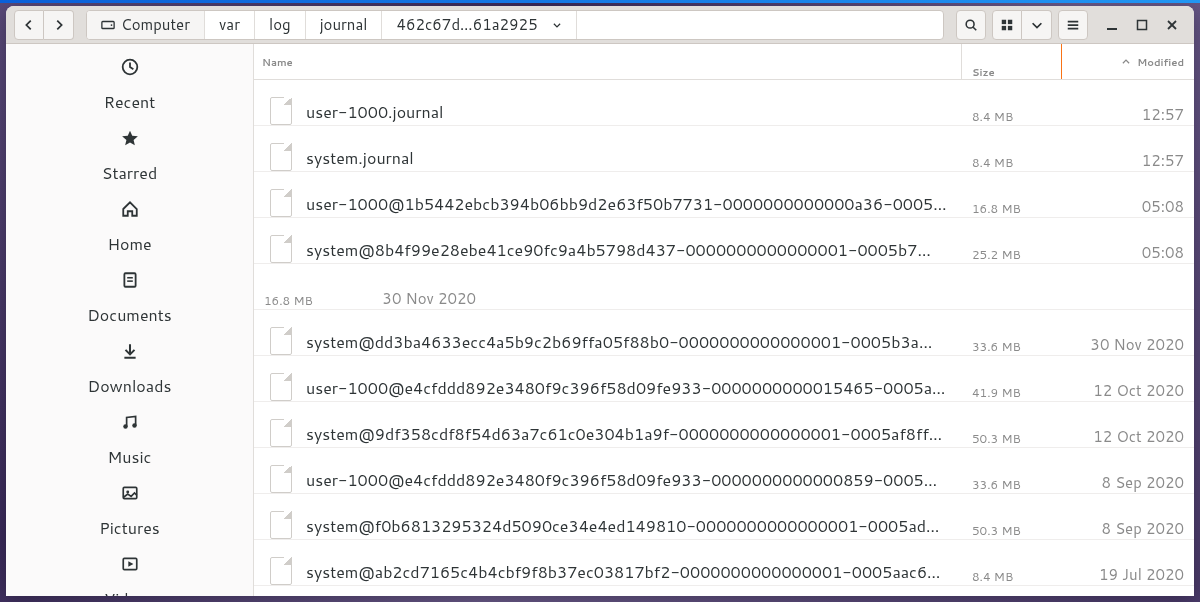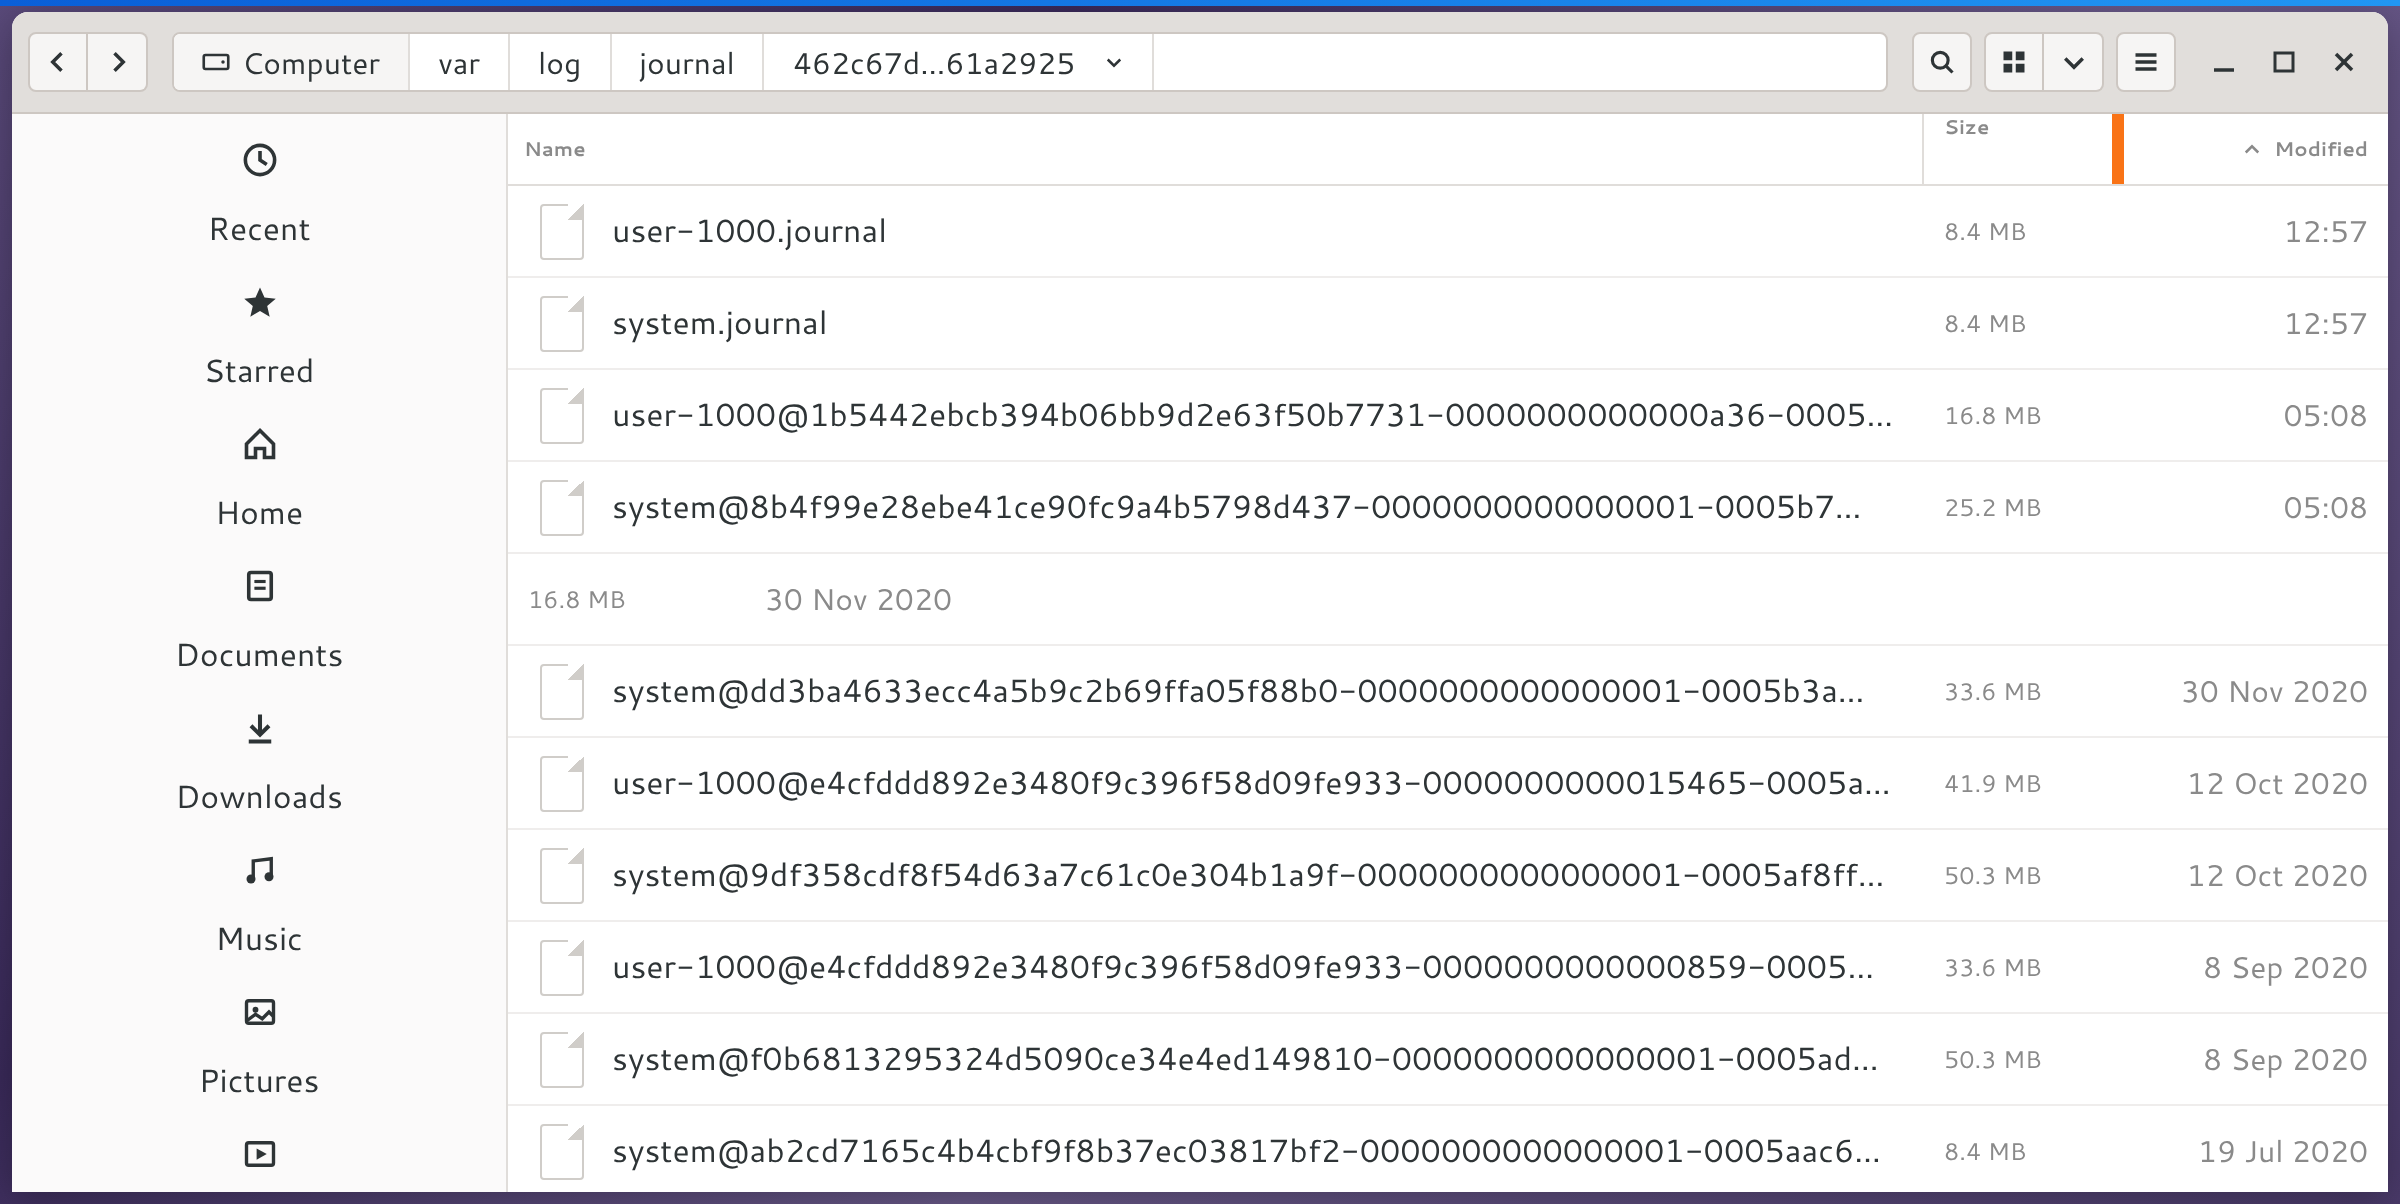--- a/index.html
+++ b/index.html
@@ -1,20 +1,20 @@
 <!DOCTYPE html>
 <html><head>
 <meta charset="utf-8">
 <style>
   * { box-sizing: border-box; margin: 0; padding: 0; }
   html, body { width: 1200px; height: 602px; overflow: hidden; font-family: "Cantarell", "DejaVu Sans", sans-serif; font-size: 15px; color: #2e3436; }
   body { background: linear-gradient(135deg, #5a4a7a 0%, #3a2a5a 30%, #6a5a8a 60%, #4a3a6a 100%); padding: 6px; }
   body::before { content:""; position:absolute; top:0; left:0; right:0; height:3px; background:linear-gradient(90deg,#0a5fd8,#2196f3); z-index:5; }
   .window { width: 100%; height: 100%; background: #f6f5f4; border-radius: 8px 8px 0 0; display:flex; flex-direction:column; overflow:hidden; box-shadow: 0 4px 20px rgba(0,0,0,0.3); }
-  .titlebar { height: 51px; background: #e1dedb; border-bottom: 1px solid #cdc7c2; display:flex; align-items:center; padding: 0 8px; gap:6px; }
+  .titlebar { height: 38px; background: #e1dedb; border-bottom: 1px solid #cdc7c2; display:flex; align-items:center; padding: 0 8px; gap:6px; }
   .btn { height:30px; min-width:30px; border:1px solid #cdc7c2; background:#f6f5f4; border-radius:4px; display:flex; align-items:center; justify-content:center; color:#2e3436; cursor:pointer; }
   .btn svg { width:14px; height:14px; }
   .nav-group { display:flex; }
   .nav-group .btn:first-child { border-top-right-radius:0; border-bottom-right-radius:0; }
   .nav-group .btn:last-child { border-top-left-radius:0; border-bottom-left-radius:0; border-left:none; }
   .pathbar { flex:1; display:flex; align-items:center; gap:0; height:30px; border:1px solid #cdc7c2; border-radius:4px; background:#fff; overflow:hidden; margin: 0 6px; }
   .path-seg { padding:0 14px; height:100%; display:flex; align-items:center; gap:6px; border-right:1px solid #e0ddda; cursor:pointer; white-space:nowrap; }
   .path-seg.first { background:#f6f5f4; }
   .path-seg.last { font-weight:500; }
   .path-seg.spacer { flex:1; border-right:none; cursor:default; }
@@ -22,24 +22,24 @@
   .win-controls { display:flex; gap:14px; margin-left:10px; margin-right:6px; }
   .win-btn { width:16px; height:16px; display:flex; align-items:center; justify-content:center; cursor:pointer; color:#2e3436; }
   .body { flex:1; display:flex; background:#fff; overflow:hidden; }
   .sidebar { width:248px; background:#fbfafa; border-right:1px solid #e0ddda; padding-top:6px; }
   .side-item { display:flex; align-items:center; gap:14px; padding:8px 18px; cursor:pointer; color:#2e3436; font-size:16px;flex-direction:column; }
   .side-item svg { width:18px; height:18px; flex-shrink:0; }
   .side-sep { height:18px; }
   .main { flex:1; display:flex; flex-direction:column; overflow:hidden; }
   .cols { display:flex; align-items:center; height:36px; border-bottom:1px solid #e0ddda; color:#8a8a8a; font-weight:600; font-size:10px; }
   .col-name { flex:1; padding-left:8px; border-right:1px solid #e0ddda; height:100%; display:flex; align-items:center; }
-  .col-size { width:100px; padding-left:10px; border-right:6px solid #f97316; height:100%; display:flex; align-items:flex-start; }
+  .col-size { width:100px; padding-left:10px; border-right:1px solid #f97316; height:100%; display:flex; align-items:flex-end; }
   .col-mod { width:132px; padding-right:10px; height:100%; display:flex; align-items:center; justify-content:flex-end; gap:6px; }
   .rows { flex:1; overflow:auto; }
-  .row { display:flex; align-items:center; height:46px; border-bottom:1px solid #efedec; }
+  .row { display:flex; align-items:flex-end; height:46px; border-bottom:1px solid #efedec; }
   .cell-name { flex:1; display:flex; align-items:center; gap:14px; padding-left:16px; overflow:hidden; }
   .cell-name span { white-space:nowrap; overflow:hidden; text-overflow:ellipsis; font-size:16px; }
   .file-icon { width:22px; height:28px; background:#fff; border:1px solid #d0cdc9; border-radius:2px; position:relative; flex-shrink:0; }
   .file-icon::after { content:""; position:absolute; top:-1px; right:-1px; width:8px; height:8px; background:linear-gradient(135deg,#fff 0 50%, #d0cdc9 50% 100%); }
   .cell-size { width:100px; padding-left:10px; color:#8a8a8a; font-size:12px; }
   .cell-mod { width:132px; padding-right:10px; text-align:right; color:#8a8a8a; font-size:15px; }
   .dropdown-caret { margin-left:8px; }
 </style>
 </head>
 <body>

